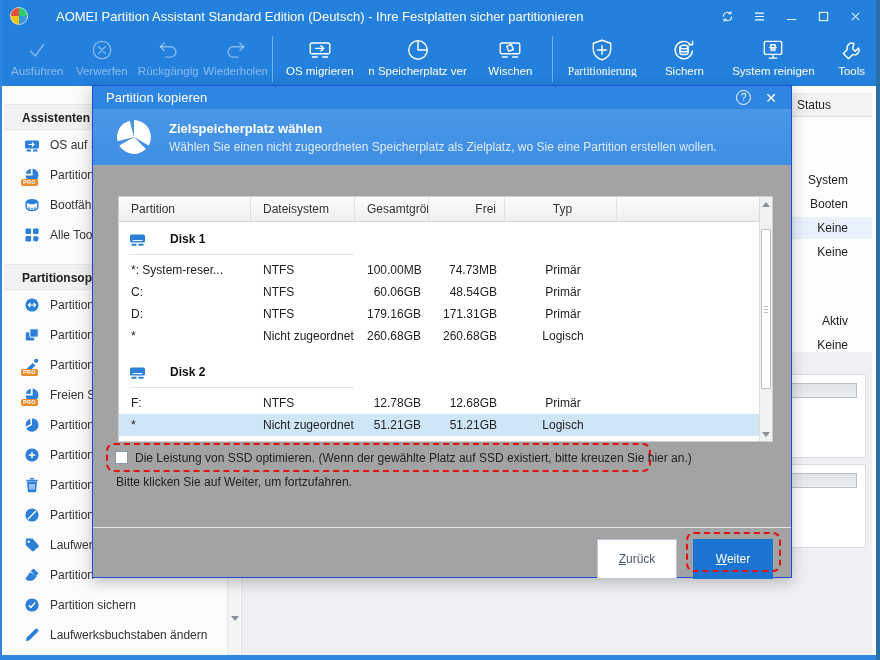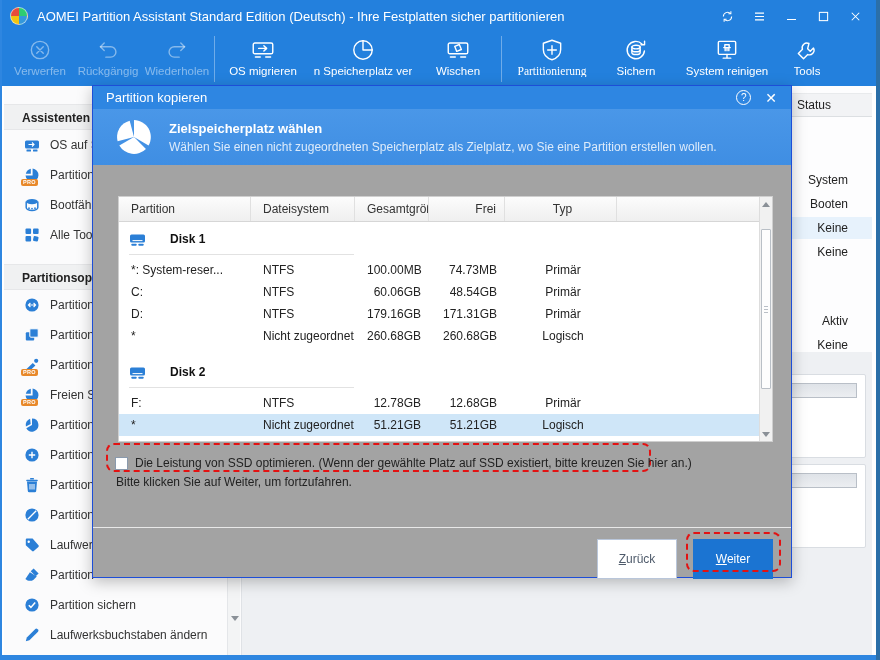--- a/index.html
+++ b/index.html
@@ -2,21 +2,21 @@
 <html><head>
 <meta charset="utf-8">
 <style>
   * { margin:0; padding:0; box-sizing:border-box; }
   html,body { width:880px; height:660px; overflow:hidden; }
   body { font-family:"Liberation Sans","DejaVu Sans",sans-serif; font-size:12px; color:#333; background:#fff; position:relative; }
   .window { position:absolute; inset:0; background:#fff; border-left:2px solid #2e86e0; border-right:4px solid #2b6fa8; }
   
   .titlebar { position:absolute; left:0; top:0; width:100%; height:32px; background:#2380dd; display:flex; align-items:center; }
   .app-logo { width:18px; height:18px; margin:0 9px 0 8px; border-radius:50%; flex:0 0 auto; }
-  .app-title { color:#fff; font-size:13px; white-space:nowrap; }
+  .app-title { color:#fff; font-size:13px; white-space:nowrap;margin-left:19px; }
   .tb-controls { margin-left:auto; display:flex; align-items:center; gap:10px; padding-right:10px; }
   .tb-ctl { width:22px; height:22px; display:flex; align-items:center; justify-content:center; color:#fff; cursor:pointer; }
   .tb-ctl svg { width:15px; height:15px; stroke:#fff; stroke-width:1.4; fill:none; }
   .toolbar { position:absolute; left:0; top:32px; width:100%; height:54px; background:#2380dd; display:flex; align-items:flex-start; padding-left:4px; }
   .tb-item { height:54px; display:flex; flex-direction:column; align-items:center; justify-content:flex-start; color:#fff; cursor:pointer; padding-top:3px; }
   .tb-item.disabled { color:rgba(255,255,255,.45); cursor:default; }
   .tb-icon { height:30px; display:flex; align-items:center; justify-content:center; }
   .tb-icon svg { width:26px; height:26px; stroke:currentColor; stroke-width:1.3; fill:none; stroke-linecap:round; stroke-linejoin:round; }
   .tb-label { font-size:11.5px; white-space:nowrap; overflow:hidden; }
   .tb-sep { width:1px; height:46px; margin:4px 2px 0; background:rgba(255,255,255,.35); flex:0 0 auto; }
@@ -69,21 +69,21 @@
   .p-row.selected { background:#cfe6f8; }
   
   .tbl-sb { position:absolute; right:0; top:0; width:13px; bottom:0; background:#f1f1f1; border-left:1px solid #ddd; }
   .tbl-sb .a-up, .tbl-sb .a-dn { position:absolute; left:0; width:12px; height:14px; display:flex; align-items:center; justify-content:center; }
   .tbl-sb .a-up { top:0; } .tbl-sb .a-dn { bottom:0; }
   .tri-up { width:0; height:0; border-left:4px solid transparent; border-right:4px solid transparent; border-bottom:5px solid #8a9097; }
   .tri-dn { width:0; height:0; border-left:4px solid transparent; border-right:4px solid transparent; border-top:5px solid #8a9097; }
   .tbl-thumb { position:absolute; left:1px; top:32px; width:10px; height:160px; background:#fdfdfd; border:1px solid #b9bfc6; border-radius:1px; }
   .tbl-thumb::after { content:""; position:absolute; left:2px; right:2px; top:50%; height:1px; background:#b9bfc6; box-shadow:0 -3px 0 #b9bfc6, 0 3px 0 #b9bfc6; }
   
-  .ssd-wrap { position:absolute; left:13px; top:357px; width:545px; height:29px; border:2px dashed #e31212; border-radius:8px; display:flex; align-items:flex-end; padding-left:7px; }
+  .ssd-wrap { position:absolute; left:13px; top:357px; width:545px; height:29px; border:2px dashed #e31212; border-radius:8px; display:flex; align-items:center; padding-left:7px; }
   .ssd-check { width:13px; height:13px; border:1px solid #8a9aad; background:#fff; margin-right:7px; flex:0 0 auto; cursor:pointer; }
   .ssd-label { color:#222; white-space:nowrap; cursor:pointer; }
   .dlg-hint { position:absolute; left:23px; top:389px; color:#222; }
   
   .dlg-footline { position:absolute; left:0; right:0; top:441px; height:1px; background:#e8e8e8; }
   .btn { position:absolute; top:453px; width:80px; height:40px; display:flex; align-items:center; justify-content:center; font-size:12px; cursor:pointer; }
   .btn-back { left:504px; background:#fff; border:1px solid #b9c6da; color:#4f5b6b; }
   .btn-next { left:600px; background:#1b74d2; border:1px solid #1b74d2; color:#fff; }
   .btn span { display:block; }
   .btn span::first-letter { text-decoration:underline; }
@@ -123,20 +123,28 @@
         </div>
       <div class="tb-ctl">
           <svg viewBox="0 0 20 20">
             <path d="M5 5l10 10M15 5L5 15"></path>
           </svg>
         </div>
     </div>
   </div>
 
   <div class="toolbar" id="toolbar">
+      <div class="tb-item disabled" style="width: 64px;">
+        <span class="tb-icon">
+          <svg viewBox="0 0 24 24">
+            <path d="M6 13l4.5 4.5L18 7"></path>
+          </svg>
+        </span>
+        <span class="tb-label">Ausführen</span>
+      </div>
       <div class="tb-item disabled" style="width: 68px;">
         <span class="tb-icon">
           <svg viewBox="0 0 24 24">
             <circle cx="12" cy="12" r="8"></circle>
             <path d="M9 9l6 6M15 9l-6 6"></path>
           </svg>
         </span>
         <span class="tb-label">Verwerfen</span>
       </div>
       <div class="tb-item disabled" style="width: 68px;">

